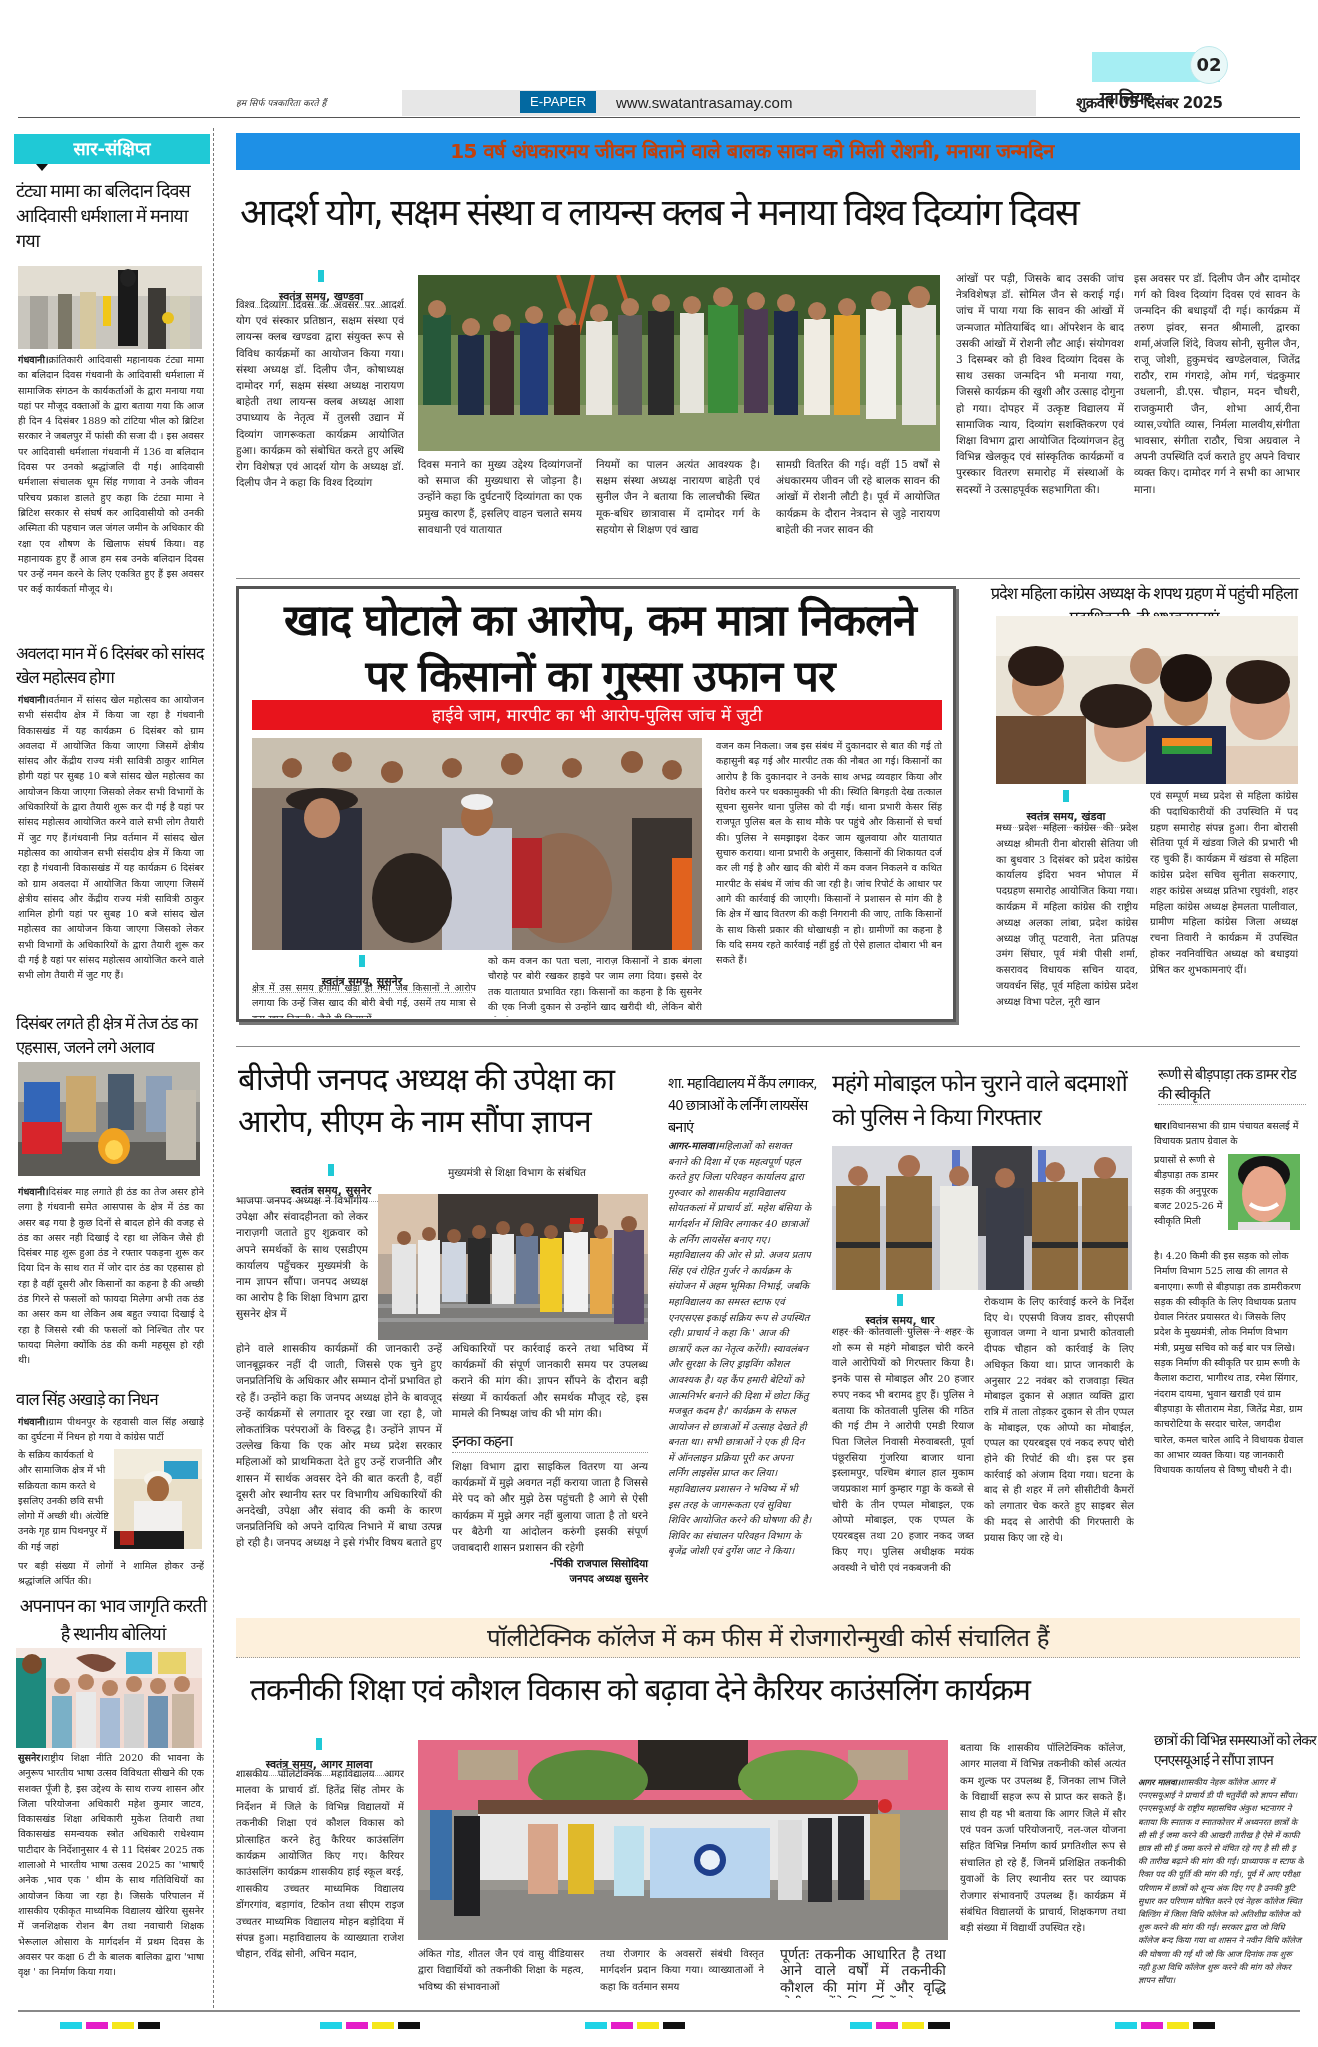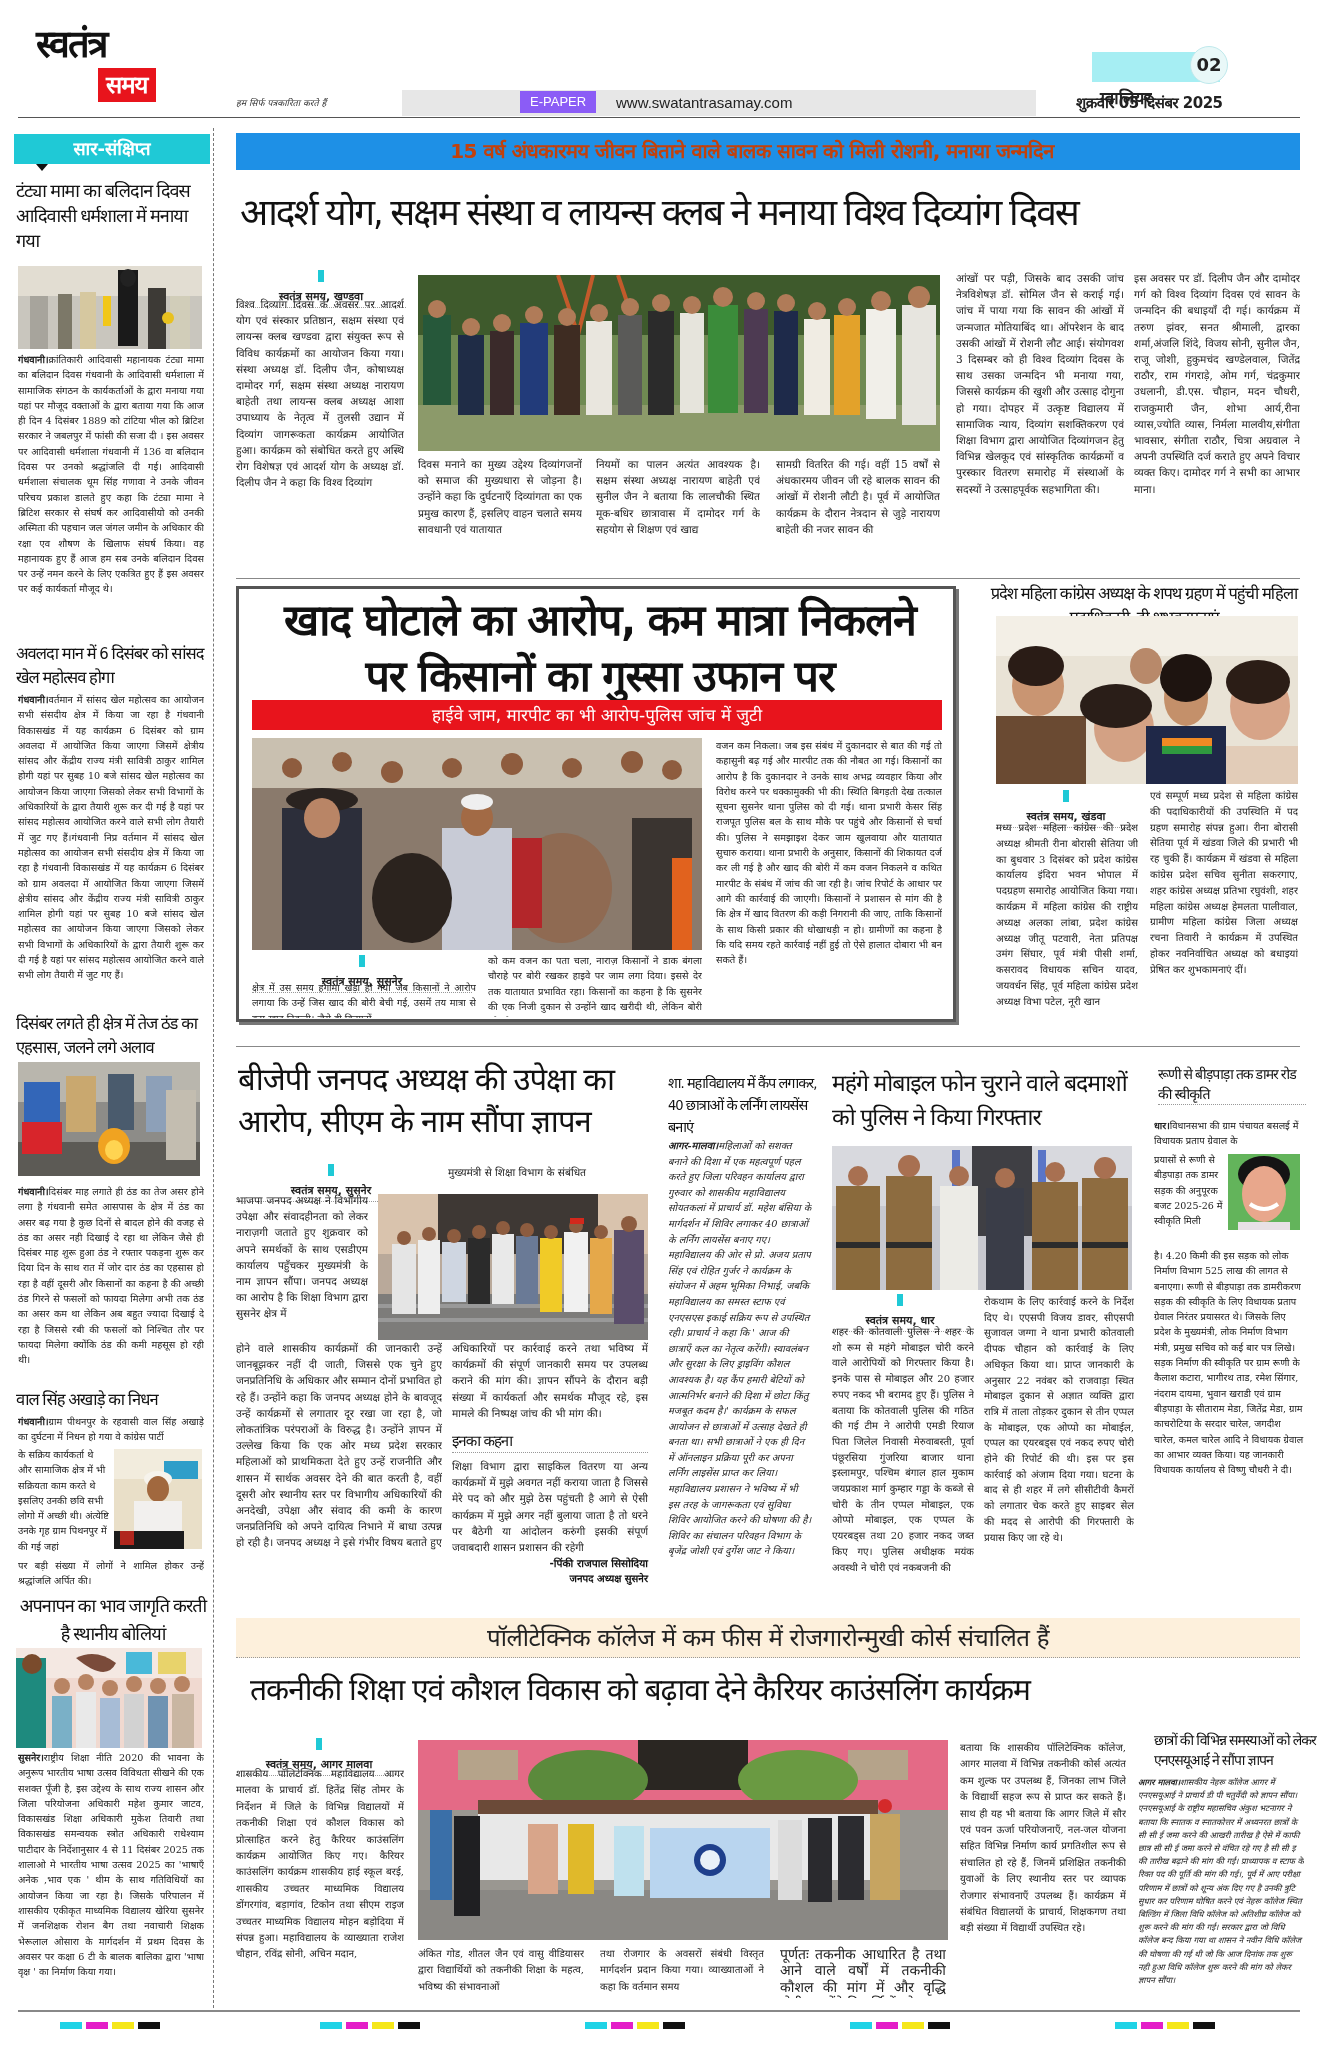--- a/index.html
+++ b/index.html
@@ -15,27 +15,23 @@
   .photo svg { width: 100%; height: 100%; display: block; }
   .vrule { position: absolute; width: 0; border-left: 1px dashed #777; }
   .hrule { position: absolute; height: 2px; background: #888; }
   .regbar { position: absolute; height: 7px; width: 22px; }
   .place { font-weight: bold; }
 </style>
 </head>
 <body>
 
 <div class="abs" style="left:0;top:0;width:1318px;height:118px;">
-  <div class="abs" style="left:36px;top:22px;width:140px;height:92px;">
-    <div style="font-family:'DejaVu Sans',sans-serif;font-weight:bold;font-size:38px;line-height:44px;letter-spacing:-2px;color:#111;">स्वतंत्र</div>
-    <div style="position:absolute;left:62px;top:46px;background:#e8141c;color:#fff;font-weight:bold;font-size:24px;line-height:34px;padding:0 8px;letter-spacing:-1px;">समय</div>
-  </div>
   <div class="abs" style="left:236px;top:96px;font-family:'DejaVu Serif',serif;font-style:italic;font-size:9px;color:#333;">हम सिर्फ पत्रकारिता करते हैं</div>
   <div class="abs" style="left:402px;top:90px;width:634px;height:26px;background:#e7e7e7;"></div>
-  <div class="abs" style="left:520px;top:91px;height:22px;padding:0 10px;background:#8b5cf6;color:#fff;font-size:13px;line-height:22px;font-family:'Liberation Sans',sans-serif;">E-PAPER</div>
+  <div class="abs" style="left:520px;top:91px;height:22px;padding:0 10px;background:#0369a1;color:#fff;font-size:13px;line-height:22px;font-family:'Liberation Sans',sans-serif;">E-PAPER</div>
   <div class="abs" style="left:616px;top:92px;font-family:'Liberation Sans',sans-serif;font-size:15px;line-height:22px;color:#222;">www.swatantrasamay.com</div>
   <div class="abs" style="left:1092px;top:52px;width:128px;height:30px;background:#a6eef3;"></div>
   <div class="abs" style="left:1100px;top:54px;font-weight:bold;font-size:17px;line-height:26px;color:#222;margin-top:31px;">ग्वालियर</div>
   <div class="abs" style="left:1190px;top:46px;width:38px;height:38px;border-radius:50%;background:#e9f8f8;border:1px solid #bfe9ec;font-weight:bold;font-size:18px;line-height:36px;text-align:center;color:#222;">02</div>
   <div class="abs" style="left:1076px;top:92px;font-weight:bold;font-size:15px;line-height:22px;color:#222;letter-spacing:-0.5px;">शुक्रवार 05 दिसंबर 2025</div>
   <div class="hrule" style="left:18px;top:117px;width:1282px;height:1px;background:#555;"></div>
 </div>
 
 <div class="abs" style="left:14px;top:134px;width:196px;height:30px;background:#1fc9d6;"></div>
 <div class="abs" style="left:14px;top:134px;width:196px;text-align:center;color:#fff;font-weight:bold;font-size:18px;line-height:30px;">सार-संक्षिप्त</div>

